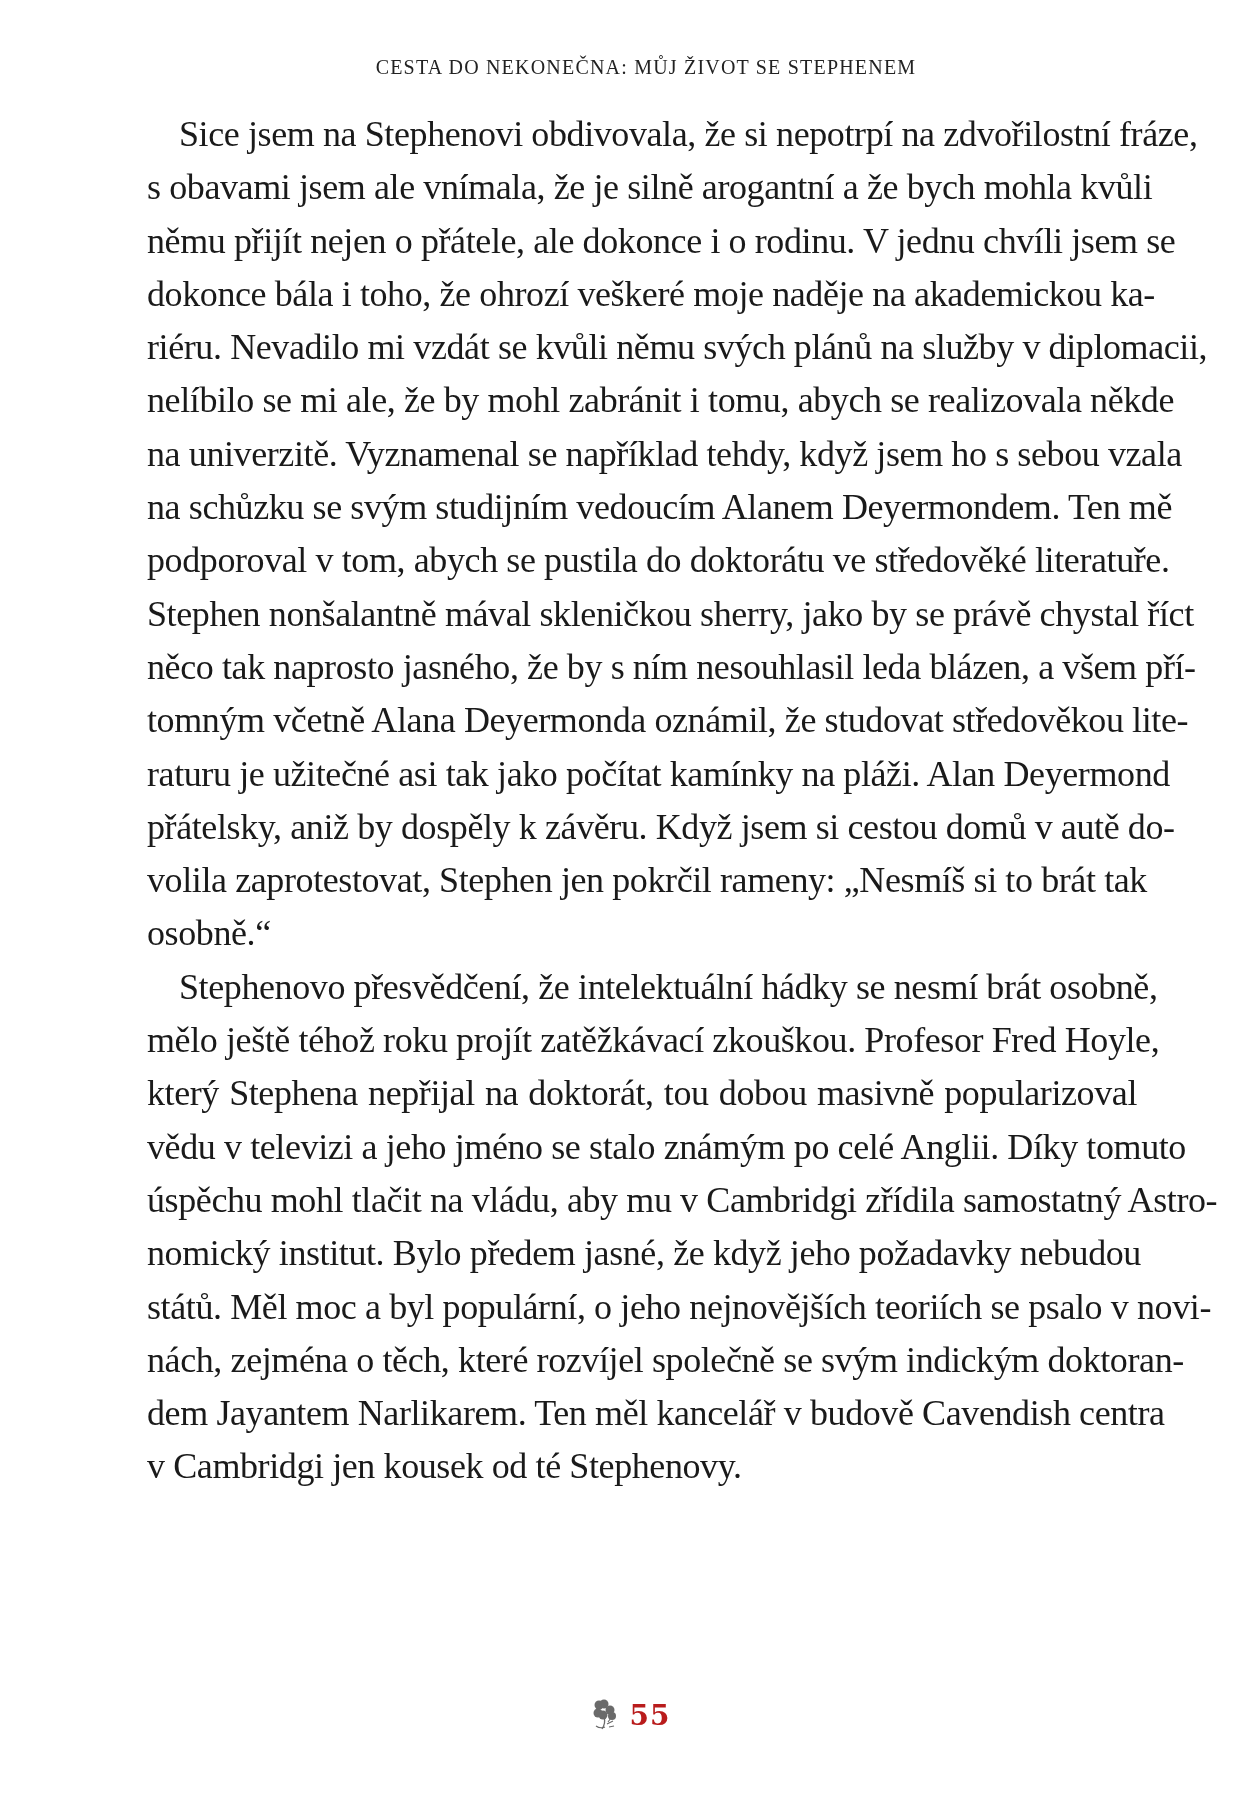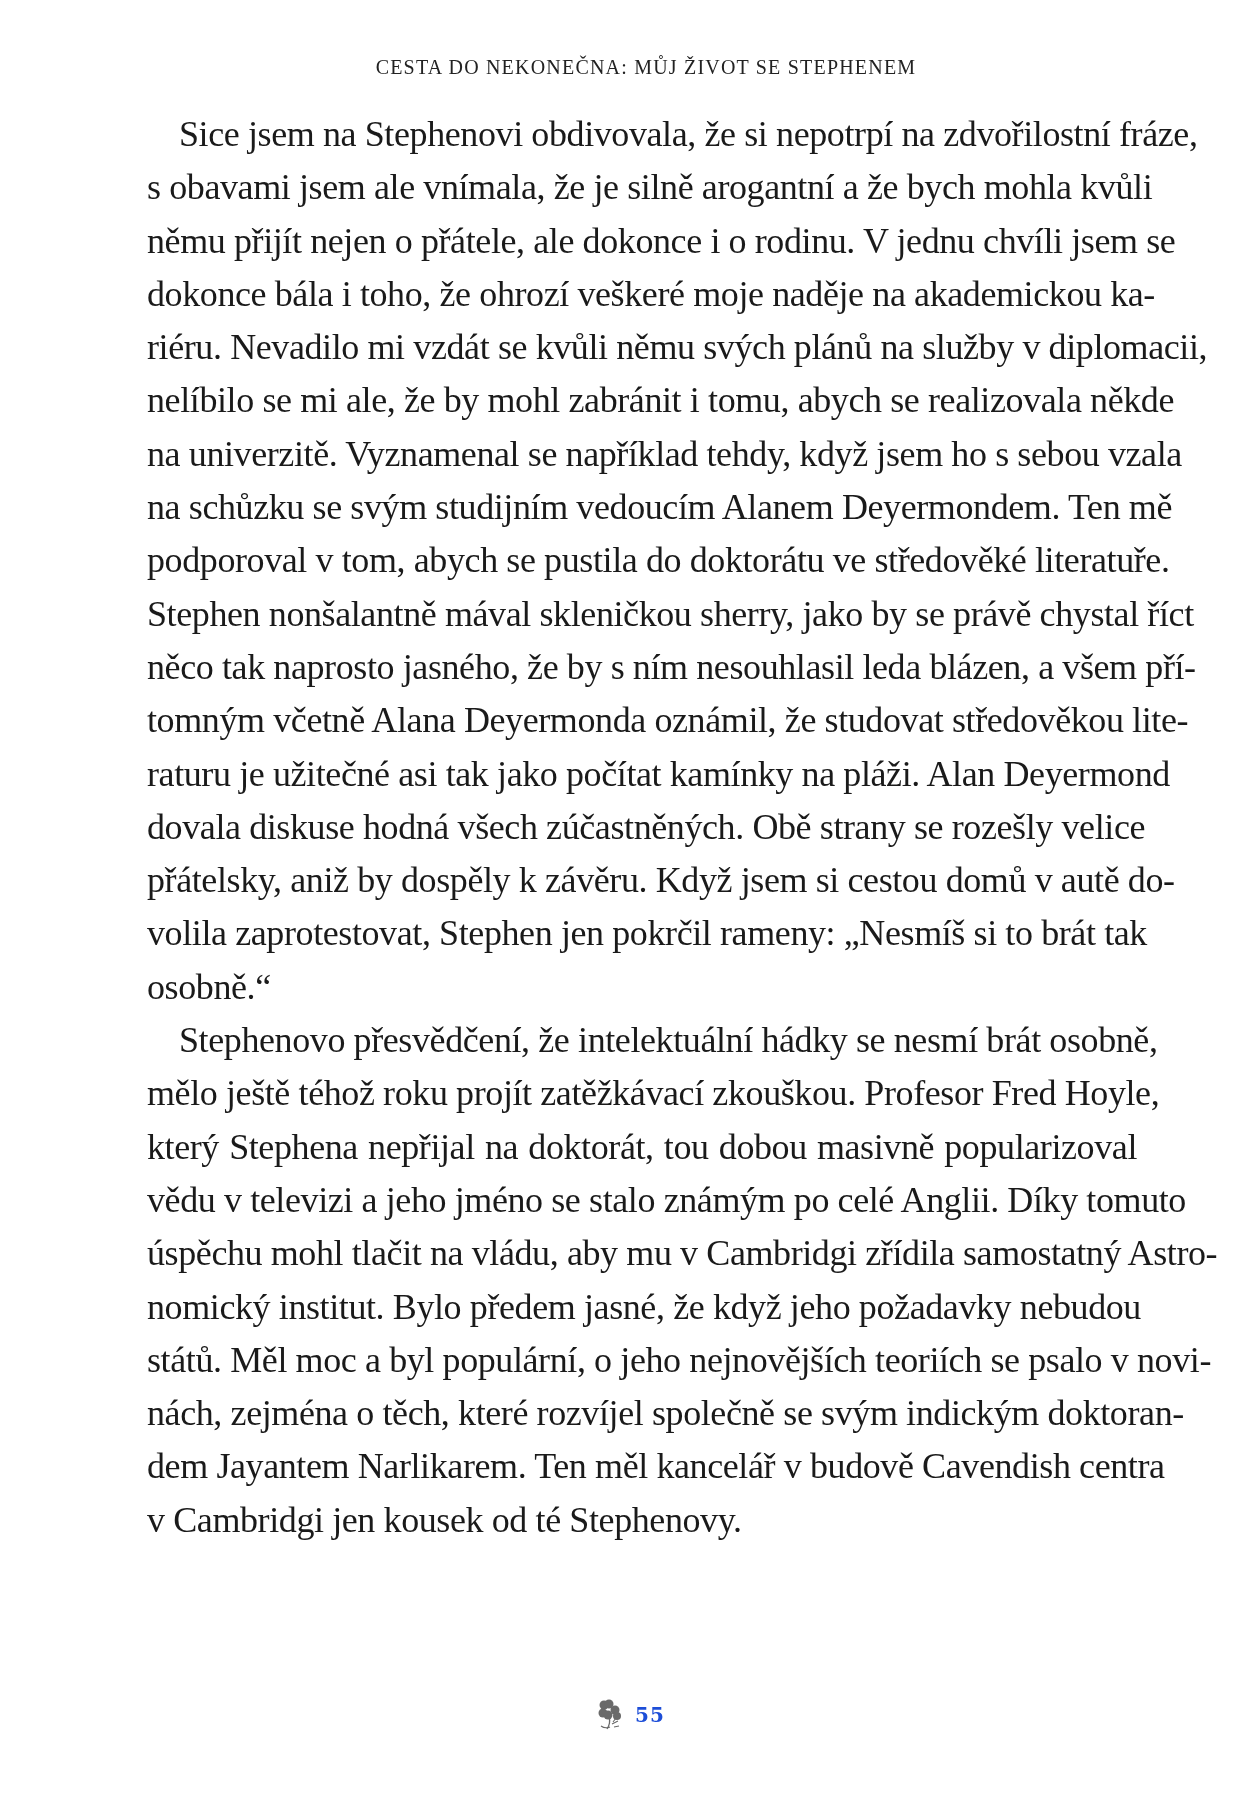--- a/index.html
+++ b/index.html
@@ -58,22 +58,22 @@
       gap: 10px;
     }
     .clover-icon {
       width: 30px;
       height: 34px;
       display: inline-block;
     }
     .page-number {
       font-family: "DejaVu Serif", serif;
       font-weight: bold;
-      font-size: 20px;
-      color: #1d4ed8;
+      font-size: 28px;
+      color: #b91c1c;
       letter-spacing: 1px;
     }
   </style>
 </head>
 <body>
 
 <div class="running-header">CESTA DO NEKONEČNA: MŮJ ŽIVOT SE STEPHENEM</div>
 
 <div class="text-block">
   <div>
@@ -83,21 +83,20 @@
     <div class="line">dokonce bála i toho, že ohrozí veškeré moje naděje na akademickou ka-</div>
     <div class="line">riéru. Nevadilo mi vzdát se kvůli němu svých plánů na služby v diplomacii,</div>
     <div class="line">nelíbilo se mi ale, že by mohl zabránit i tomu, abych se realizovala někde</div>
     <div class="line">na univerzitě. Vyznamenal se například tehdy, když jsem ho s sebou vzala</div>
     <div class="line">na schůzku se svým studijním vedoucím Alanem Deyermondem. Ten mě</div>
     <div class="line">podporoval v tom, abych se pustila do doktorátu ve středověké literatuře.</div>
     <div class="line">Stephen nonšalantně mával skleničkou sherry, jako by se právě chystal říct</div>
     <div class="line">něco tak naprosto jasného, že by s ním nesouhlasil leda blázen, a všem pří-</div>
     <div class="line">tomným včetně Alana Deyermonda oznámil, že studovat středověkou lite-</div>
     <div class="line">raturu je užitečné asi tak jako počítat kamínky na pláži. Alan Deyermond</div>
-    <div class="line">dovala diskuse hodná všech zúčastněných. Obě strany se rozešly velice</div>
     <div class="line">přátelsky, aniž by dospěly k závěru. Když jsem si cestou domů v autě do-</div>
     <div class="line">volila zaprotestovat, Stephen jen pokrčil rameny: „Nesmíš si to brát tak</div>
     <div class="line last">osobně.“</div>
   </div>
   <div>
     <div class="line indent">Stephenovo přesvědčení, že intelektuální hádky se nesmí brát osobně,</div>
     <div class="line">mělo ještě téhož roku projít zatěžkávací zkouškou. Profesor Fred Hoyle,</div>
     <div class="line">který Stephena nepřijal na doktorát, tou dobou masivně popularizoval</div>
     <div class="line">vědu v televizi a jeho jméno se stalo známým po celé Anglii. Díky tomuto</div>
     <div class="line">úspěchu mohl tlačit na vládu, aby mu v Cambridgi zřídila samostatný Astro-</div>

